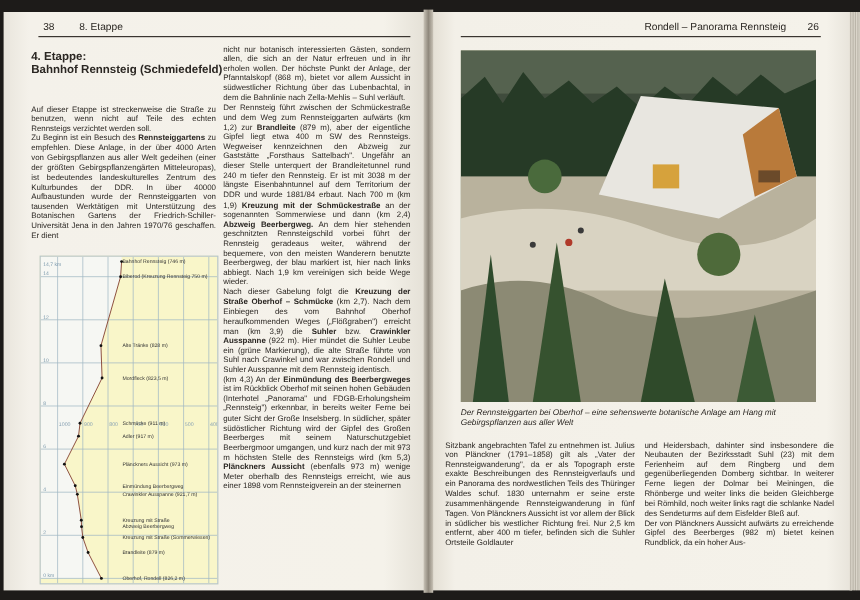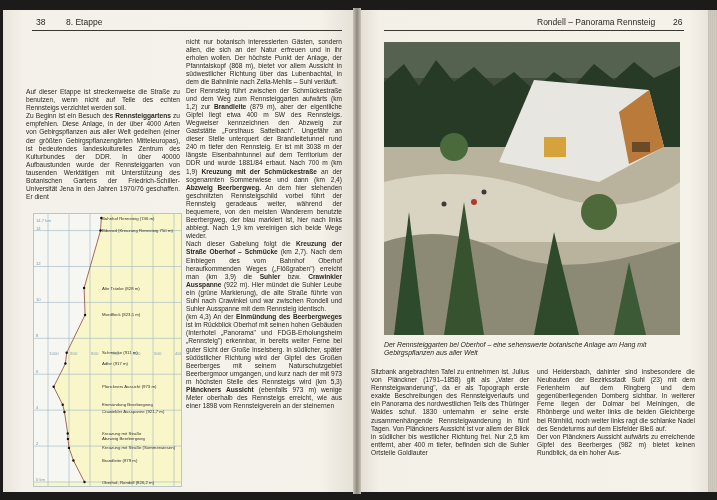--- a/index.html
+++ b/index.html
@@ -26,20 +26,22 @@
 <div class="page left"></div>
 <div class="page right"></div>
 <div class="gutter"></div>
 <div class="edge"></div>
 
 <span class="runhead" style="left:36px;text-align:right;">38</span>
 <span class="runhead" style="left:66px;">8. Etappe</span>
 <div class="rule" style="left:32px;top:30px;width:310px;"></div>
 
 <div class="title">
+  <div>4. Etappe:</div>
+  <div>Bahnhof Rennsteig (Schmiedefeld)</div>
 </div>
 
 <div class="col" style="left:26px;top:88px;width:154px;">
   <p class="rich">Auf dieser Etappe ist streckenweise die Straße zu benutzen, wenn nicht auf Teile des echten Rennsteigs verzichtet werden soll.</p>
   <p class="rich">Zu Beginn ist ein Besuch des <b>Rennsteiggartens</b> zu empfehlen. Diese Anlage, in der über 4000 Arten von Gebirgspflanzen aus aller Welt gedeihen (einer der größten Gebirgspflanzengärten Mitteleuropas), ist bedeutendes landeskulturelles Zentrum des Kulturbundes der DDR. In über 40000 Aufbaustunden wurde der Rennsteiggarten von tausenden Werktätigen mit Unterstützung des Botanischen Gartens der Friedrich-Schiller-Universität Jena in den Jahren 1970/76 geschaffen. Er dient</p>
 </div>
 
 <div class="col" style="left:186px;top:38px;width:156px;">
   <p class="rich">nicht nur botanisch interessierten Gästen, sondern allen, die sich an der Natur erfreuen und in ihr erholen wollen. Der höchste Punkt der Anlage, der Pfanntalskopf (868 m), bietet vor allem Aussicht in südwestlicher Richtung über das Lubenbachtal, in dem die Bahnlinie nach Zella-Mehlis – Suhl verläuft.</p>
   <p class="rich">Der Rennsteig führt zwischen der Schmückestraße und dem Weg zum Rennsteiggarten aufwärts (km 1,2) zur <b>Brandleite</b> (879 m), aber der eigentliche Gipfel liegt etwa 400 m SW des Rennsteigs. Wegweiser kennzeichnen den Abzweig zur Gaststätte „Forsthaus Sattelbach". Ungefähr an dieser Stelle unterquert der Brandleitetunnel rund 240 m tiefer den Rennsteig. Er ist mit 3038 m der längste Eisenbahntunnel auf dem Territorium der DDR und wurde 1881/84 erbaut. Nach 700 m (km 1,9) <b>Kreuzung mit der Schmückestraße</b> an der sogenannten Sommerwiese und dann (km 2,4) <b>Abzweig Beerbergweg.</b> An dem hier stehenden geschnitzten Rennsteigschild vorbei führt der Rennsteig geradeaus weiter, während der bequemere, von den meisten Wanderern benutzte Beerbergweg, der blau markiert ist, hier nach links abbiegt. Nach 1,9 km vereinigen sich beide Wege wieder.</p>

